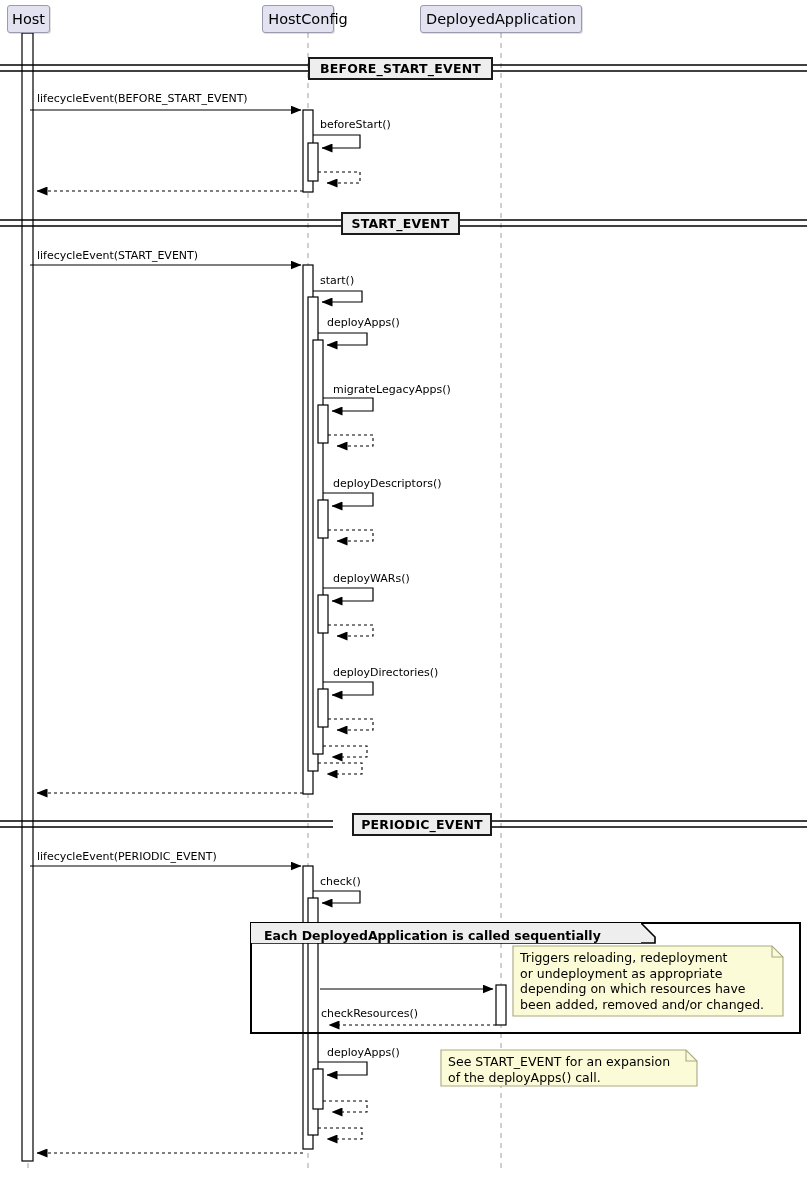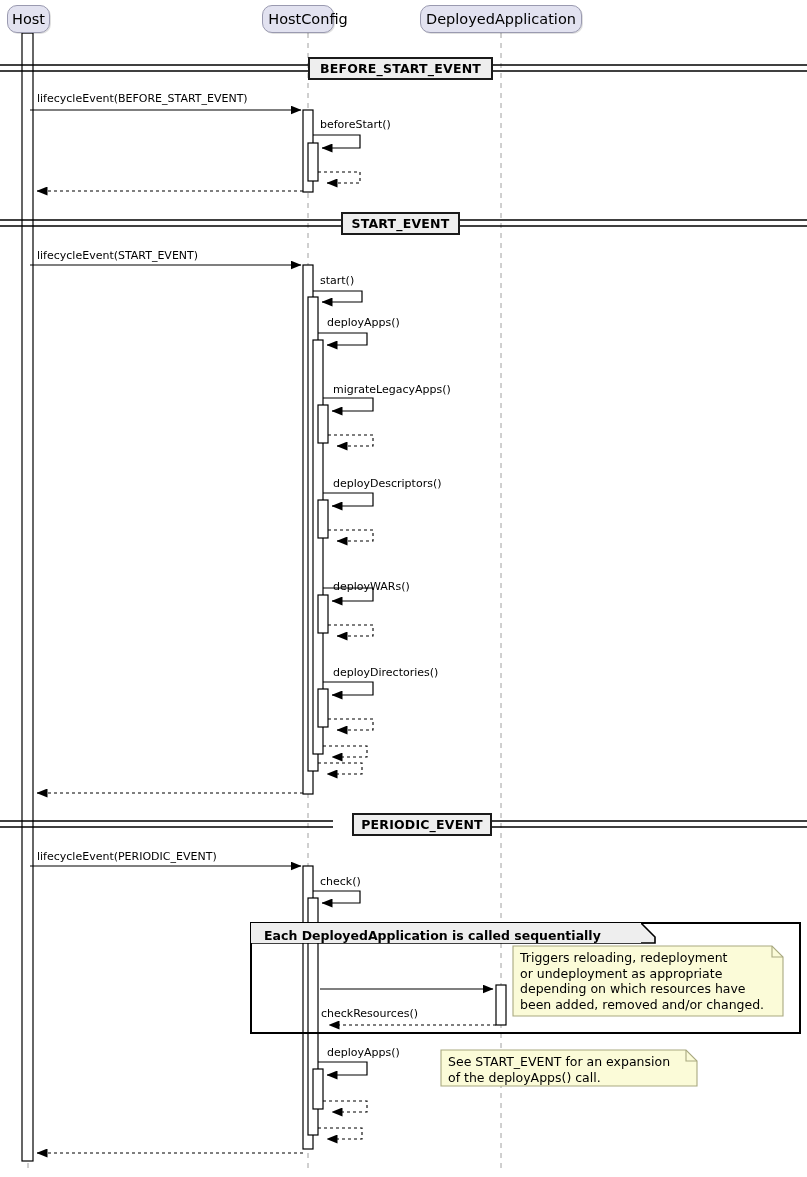--- a/index.html
+++ b/index.html
@@ -21,21 +21,21 @@
     position: absolute;
     left: 0;
     top: 0;
     width: 807px;
     height: 1177px;
   }
   .participant-box {
     position: absolute;
     background: #E2E2F0;
     border: 1px solid #9a9ab0;
-    border-radius: 10px;
+    border-radius: 3px;
     box-sizing: border-box;
     display: flex;
     align-items: center;
     justify-content: center;
     font-size: 14.5px;
     color: #000000;
     height: 28px;
     top: 5px;
     box-shadow: 1px 1px 0 rgba(0,0,0,0.12);
   }
@@ -231,21 +231,21 @@
   </div>
 
   <div class="msg-label" style="left:37px;  top:93px;">lifecycleEvent(BEFORE_START_EVENT)</div>
   <div class="msg-label" style="left:320px; top:119px;">beforeStart()</div>
 
   <div class="msg-label" style="left:37px;  top:250px;text-align:center;">lifecycleEvent(START_EVENT)</div>
   <div class="msg-label" style="left:320px; top:275px;">start()</div>
   <div class="msg-label" style="left:327px; top:317px;">deployApps()</div>
   <div class="msg-label" style="left:333px; top:384px;">migrateLegacyApps()</div>
   <div class="msg-label" style="left:333px; top:478px;">deployDescriptors()</div>
-  <div class="msg-label" style="left:333px; top:573px;margin-top:8px;">deployWARs()</div>
+  <div class="msg-label" style="left:333px; top:573px;">deployWARs()</div>
   <div class="msg-label" style="left:333px; top:667px;">deployDirectories()</div>
 
   <div class="msg-label" style="left:37px;  top:851px;">lifecycleEvent(PERIODIC_EVENT)</div>
   <div class="msg-label" style="left:320px; top:876px;">check()</div>
   <div class="msg-label" style="left:321px; top:972px;margin-top:36px;">checkResources()</div>
   <div class="msg-label" style="left:327px; top:1047px;">deployApps()</div>
 
   <div class="group-header" style="left:251px; top:923px; width:390px;">
     <span>Each DeployedApplication is called sequentially</span>
   </div>

